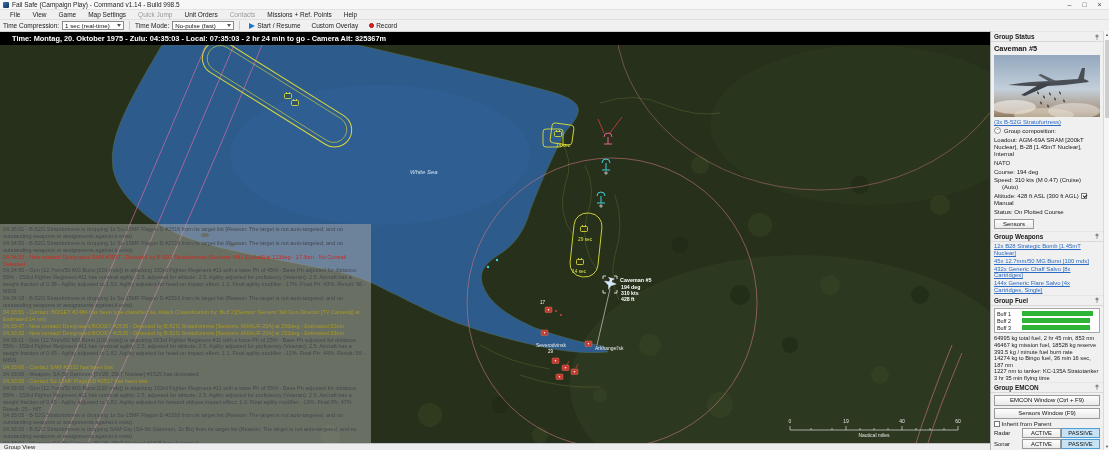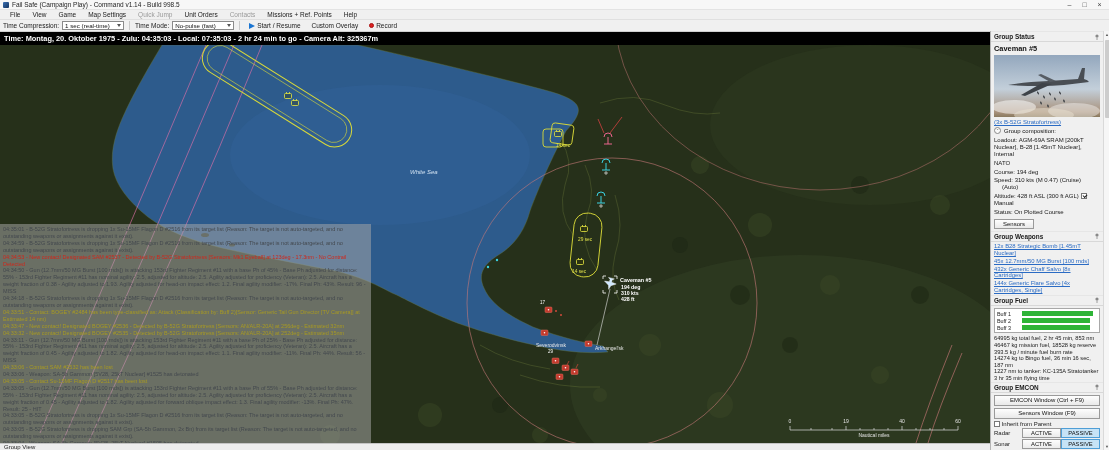--- a/index.html
+++ b/index.html
@@ -18,21 +18,21 @@
   .toolbar{position:absolute;left:0;top:19px;width:1109px;height:13px;background:#f0f0f0;border-top:1px solid #e0e0e0;border-bottom:1px solid #cfcfcf;display:flex;align-items:center;padding-left:3px;gap:3px;}
   .tlabel{font-size:6.5px;color:#1a1a1a;}
   .combo{display:inline-flex;align-items:center;justify-content:space-between;background:#fff;border:1px solid #8a8a8a;height:9px;padding:0 2px;font-size:6.2px;min-width:62px;}
   .caret{width:0;height:0;border-left:2.5px solid transparent;border-right:2.5px solid transparent;border-top:3px solid #555;margin-left:3px;}
   .sep{width:1px;height:9px;background:#c9c9c9;margin:0 2px;}
   .tbtn{display:inline-flex;align-items:center;gap:2px;padding:0 4px;height:11px;font-size:6.5px;color:#1a1a1a;}
   .play-icon{width:0;height:0;border-top:3.5px solid transparent;border-bottom:3.5px solid transparent;border-left:6px solid #1a75d2;}
   .rec-icon{width:5px;height:5px;border-radius:50%;background:#d22;border:1px solid #a11;}
 
   
-  .timebar{position:absolute;left:0;top:32px;width:990px;height:13px;background:#000;color:#fff;font-weight:bold;font-size:7.4px;line-height:13px;padding-left:4px;white-space:nowrap;}
+  .timebar{position:absolute;left:0;top:32px;width:990px;height:13px;background:#000;color:#fff;font-weight:bold;font-size:7.4px;line-height:13px;padding-left:12px;white-space:nowrap;}
 
   
   .map{position:absolute;left:0;top:45px;width:990px;height:398px;background:#2d5b8c;overflow:hidden;}
   .map svg{position:absolute;left:0;top:0;}
 
   
   .log{position:absolute;left:0;top:224px;width:371px;height:221px;background:rgba(168,168,168,0.52);padding:2px 3px;overflow:hidden;}
   .log-line{font-size:5.5px;line-height:6.9px;color:#43484e;}
   .log-line.contact{color:#a89a22;}
   .log-line.alert{color:#cf271b;}

